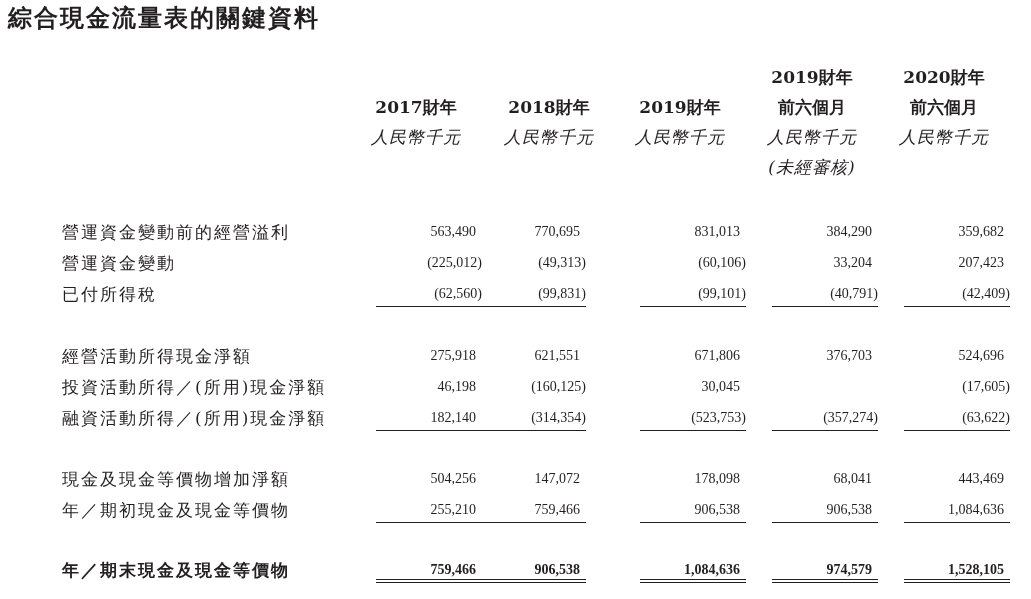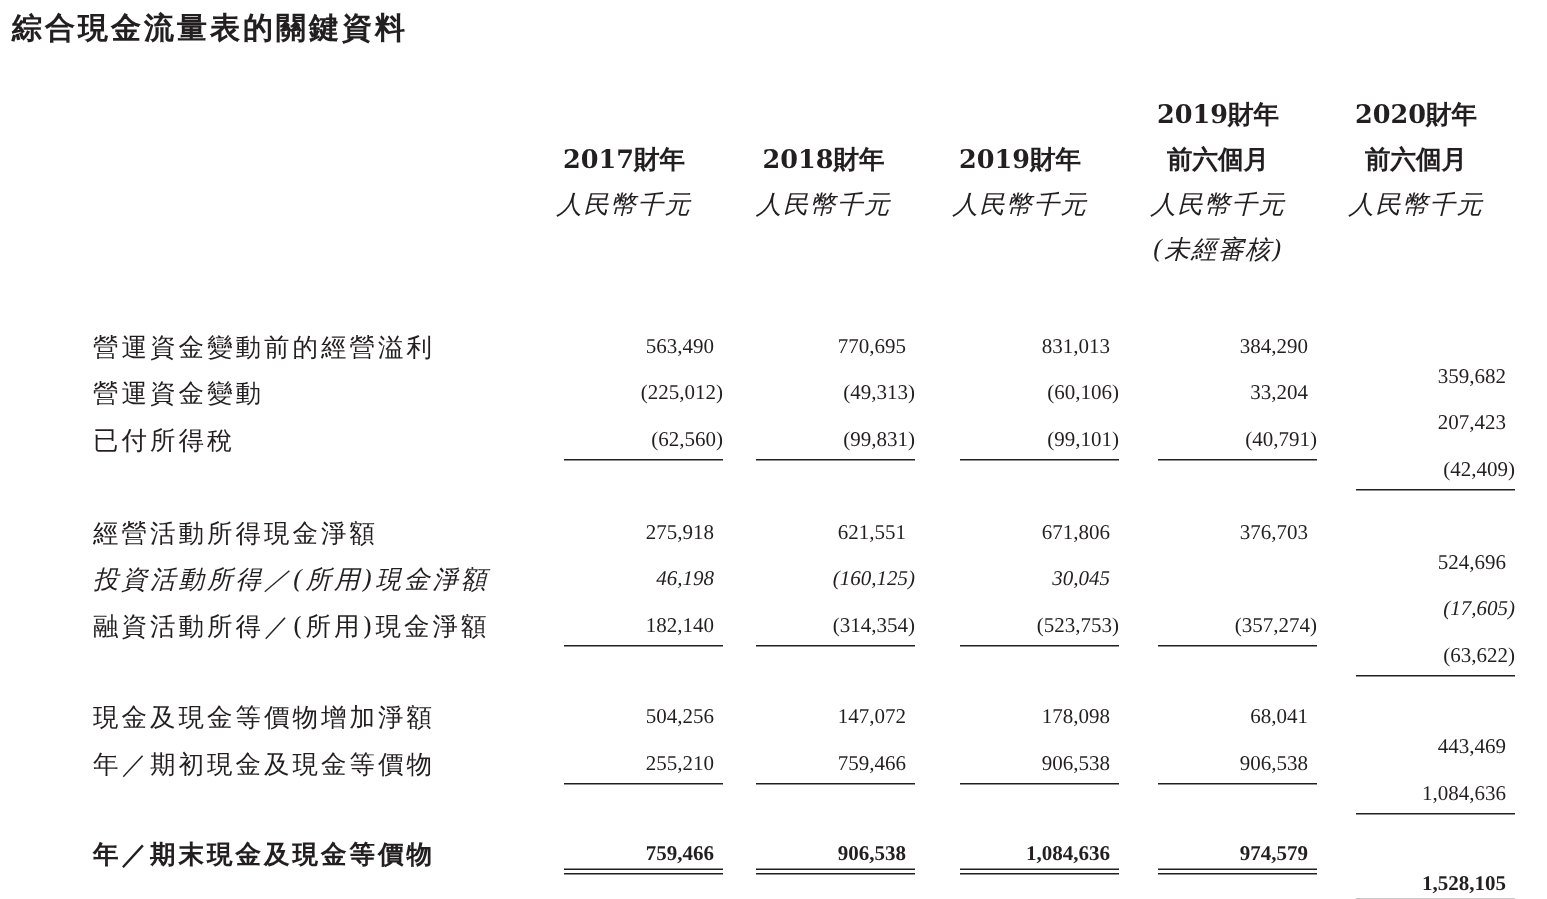--- a/index.html
+++ b/index.html
@@ -12,21 +12,21 @@
       height: 599px;
       position: relative;
       overflow: hidden;
       font-family: "DejaVu Serif", "Liberation Serif", serif;
       color: #231f20;
     }
     .title {
       position: absolute;
       left: 8px;
       top: 4px;
-      font-size: 20px;
+      font-size: 24px;
       font-weight: bold;
       letter-spacing: 2px;
       line-height: 28px;
       white-space: nowrap;
     }
     .hdr {
       position: absolute;
       width: 132px;
       text-align: center;
       font-size: 17px;
@@ -85,24 +85,24 @@
     }
     .row.under .cell {
       border-bottom: 1.5px solid #231f20;
       height: 28px;
     }
     .row.dbl .cell {
       border-bottom: 4px double #231f20;
       height: 28px;
     }
     .c0 { left: 376px; }
-    .c1 { left: 504px; }
+    .c1 { left: 480px; }
     .c2 { left: 640px; }
     .c3 { left: 772px; }
-    .c4 { left: 904px; margin-top: 20px; }
+    .c4 { left: 904px; }
   </style>
 </head>
 <body>
 
 <div class="title">綜合現金流量表的關鍵資料</div>
 
 <div class="hdr" style="left:350px; top:62px;">
   <span class="blank"></span>
   <span class="bold">2017財年</span>
   <span class="ital">人民幣千元</span>
@@ -155,21 +155,21 @@
 </div>
 
 <div class="row" style="top:341px;">
   <span class="label">經營活動所得現金淨額</span>
   <span class="cell pos c0">275,918</span>
   <span class="cell pos c1">621,551</span>
   <span class="cell pos c2">671,806</span>
   <span class="cell pos c3">376,703</span>
   <span class="cell pos c4">524,696</span>
 </div>
-<div class="row" style="top:372px;font-style:italic;">
+<div class="row" style="top:372px;">
   <span class="label">投資活動所得／(所用)現金淨額</span>
   <span class="cell pos c0">46,198</span>
   <span class="cell neg c1">(160,125)</span>
   <span class="cell pos c2">30,045</span>
   <span class="cell neg c4">(17,605)</span>
 </div>
 <div class="row under" style="top:403px;">
   <span class="label">融資活動所得／(所用)現金淨額</span>
   <span class="cell pos c0">182,140</span>
   <span class="cell neg c1">(314,354)</span>

